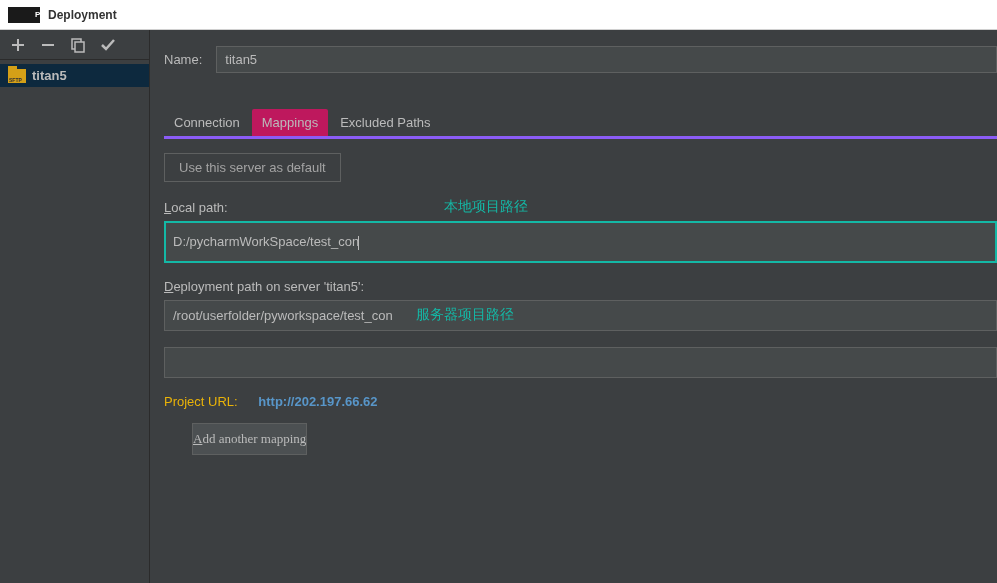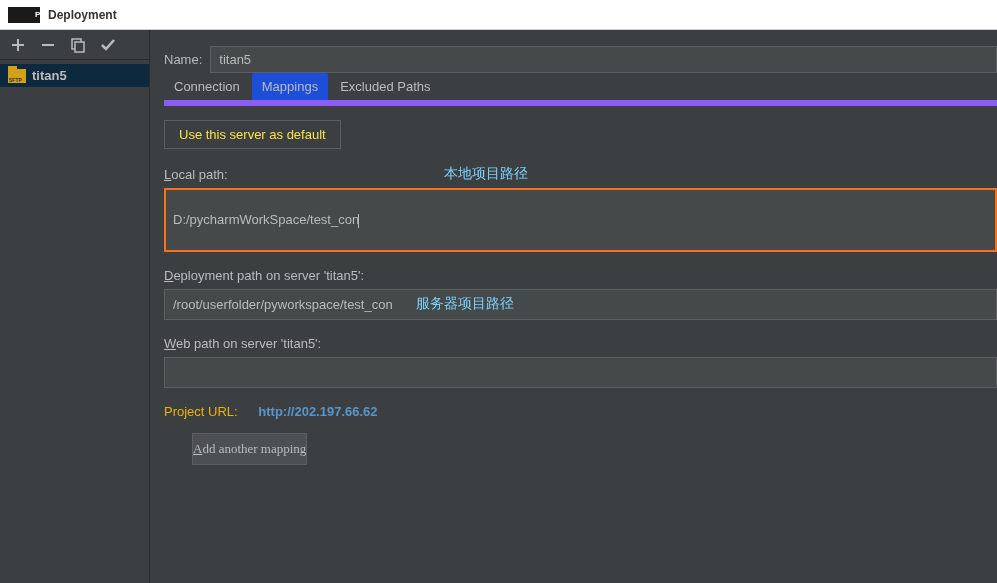--- a/index.html
+++ b/index.html
@@ -91,50 +91,50 @@
       padding: 0 1px;
     }
     .server-label { font-size: 13px; }
     .content {
       flex: 1;
       background: #3c3f41;
       padding: 16px 0 16px 14px;
       color: #bbbbbb;
       overflow: hidden;
     }
-    .name-row { display: flex; align-items: center; gap: 8px; margin-bottom: 0; }
+    .name-row { display: flex; align-items: center; gap: 14px; margin-bottom: 36px; }
     .name-label { color: #bbbbbb; font-size: 13px; }
     .name-input {
       flex: 1;
       background: #45494a;
       border: 1px solid #5e6060;
       color: #bbbbbb;
       padding: 5px 8px;
       font-size: 13px;
       font-family: inherit;
       outline: none;
     }
     .tabs {
       display: flex;
       gap: 2px;
       margin-bottom: 14px;
-      border-bottom: 6px solid #8b5cf6;
+      border-bottom: 3px solid #8b5cf6;
       padding-bottom: 0;
     }
     .tab {
       padding: 6px 10px;
       color: #bbbbbb;
       cursor: pointer;
       font-size: 13px;
     }
-    .tab.active { background: #1d4ed8; border-radius: 2px 2px 0 0; }
+    .tab.active { background: #be185d; border-radius: 2px 2px 0 0; }
     .default-btn {
       background: transparent;
       border: 1px solid #5e6060;
-      color: #fde047;
+      color: #a3a3a3;
       padding: 6px 14px;
       font-size: 13px;
       cursor: default;
       margin-bottom: 18px;
       font-family: inherit;
     }
     .field-group { margin-bottom: 16px; position: relative; }
     .field-label {
       color: #bbbbbb;
       font-size: 13px;
@@ -146,26 +146,26 @@
       width: 100%;
       background: #45494a;
       border: 1px solid #5e6060;
       color: #bbbbbb;
       padding: 7px 8px;
       font-size: 13px;
       font-family: inherit;
       outline: none;
     }
     .text-input.focused {
-      border: 2px solid #f97316;
-      padding: 22px 7px;
+      border: 2px solid #14b8a6;
+      padding: 11px 7px;
     }
     .annotation {
       position: absolute;
-      color: #7dd3fc;
+      color: #14b8a6;
       font-size: 14px;
       pointer-events: none;
     }
     .anno-local { top: -2px; left: 280px; }
     .anno-deploy { top: 32px; left: 252px; }
     .url-row { margin-bottom: 14px; font-size: 13px; }
     .url-label { color: #eab308; }
     .url-link { color: #5896c9; margin-left: 17px; cursor: pointer; font-weight: bold; }
     .add-mapping-btn {
       background: #4c5052;
@@ -250,21 +250,20 @@
 
     <div class="field-group">
       <label class="field-label"><span class="u">D</span>eployment path on server 'titan5':</label>
       <div style="position:relative">
         <input class="text-input" value="/root/userfolder/pyworkspace/test_con" style="">
         <span class="annotation anno-deploy" style="top:6px;">服务器项目路径</span>
       </div>
     </div>
 
     <div class="field-group">
-      <label class="field-label"><span class="u">W</span>eb path on server 'titan5':</label>
       <input class="text-input" value="" style="">
     </div>
 
     <div class="url-row">
       <span class="url-label">Project URL:</span>
       <span class="url-link">http://202.197.66.62</span>
     </div>
 
     <button class="add-mapping-btn"><span style="text-decoration:underline">A</span>dd another mapping</button>
   </div>

